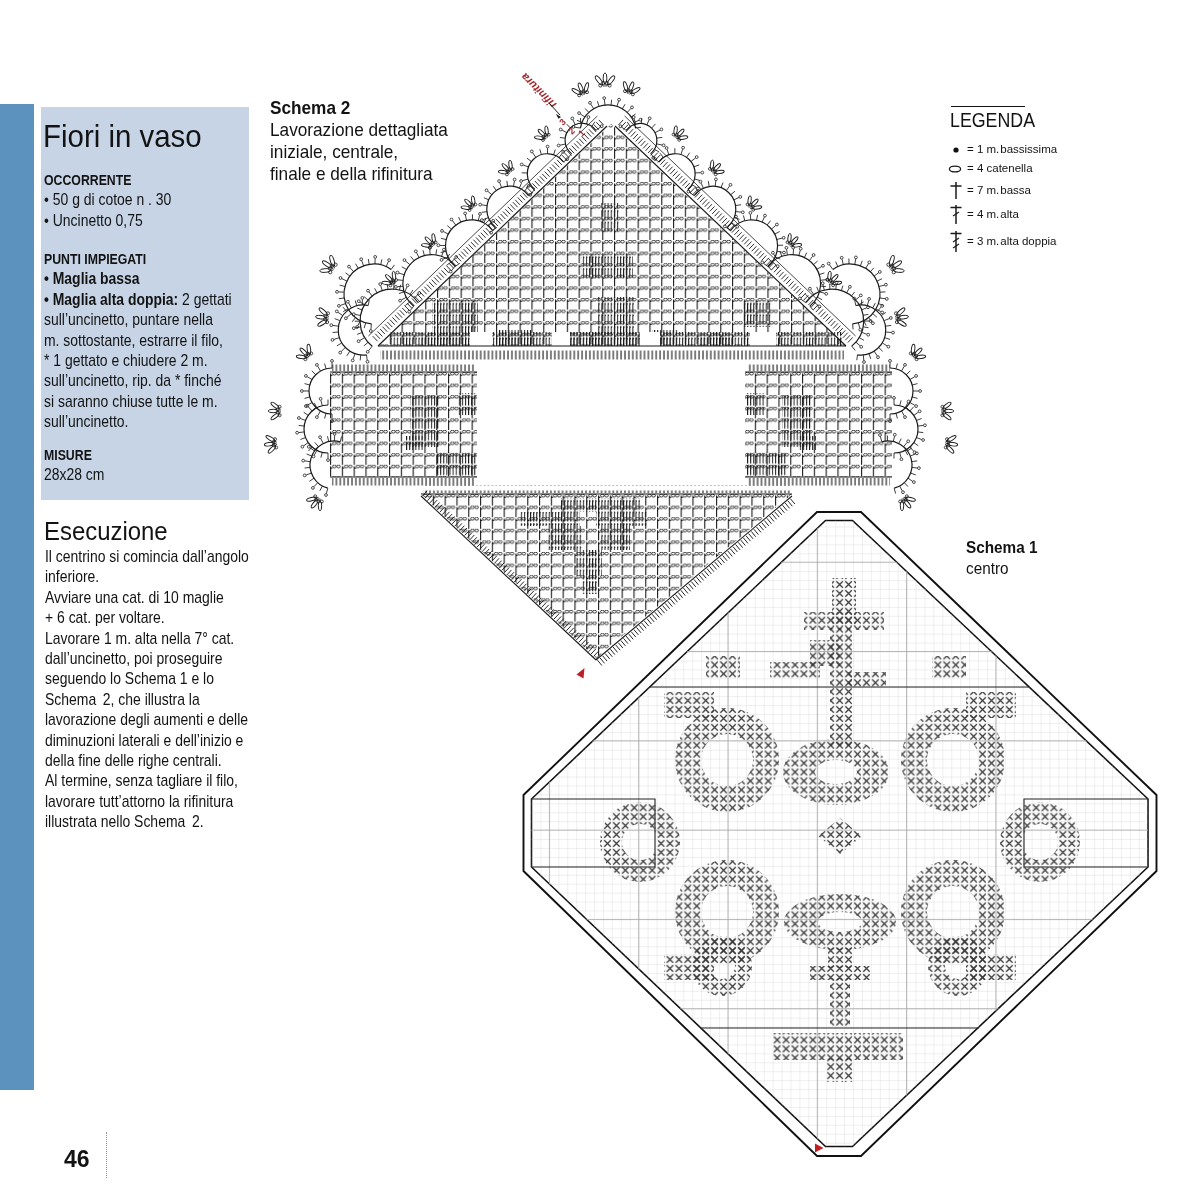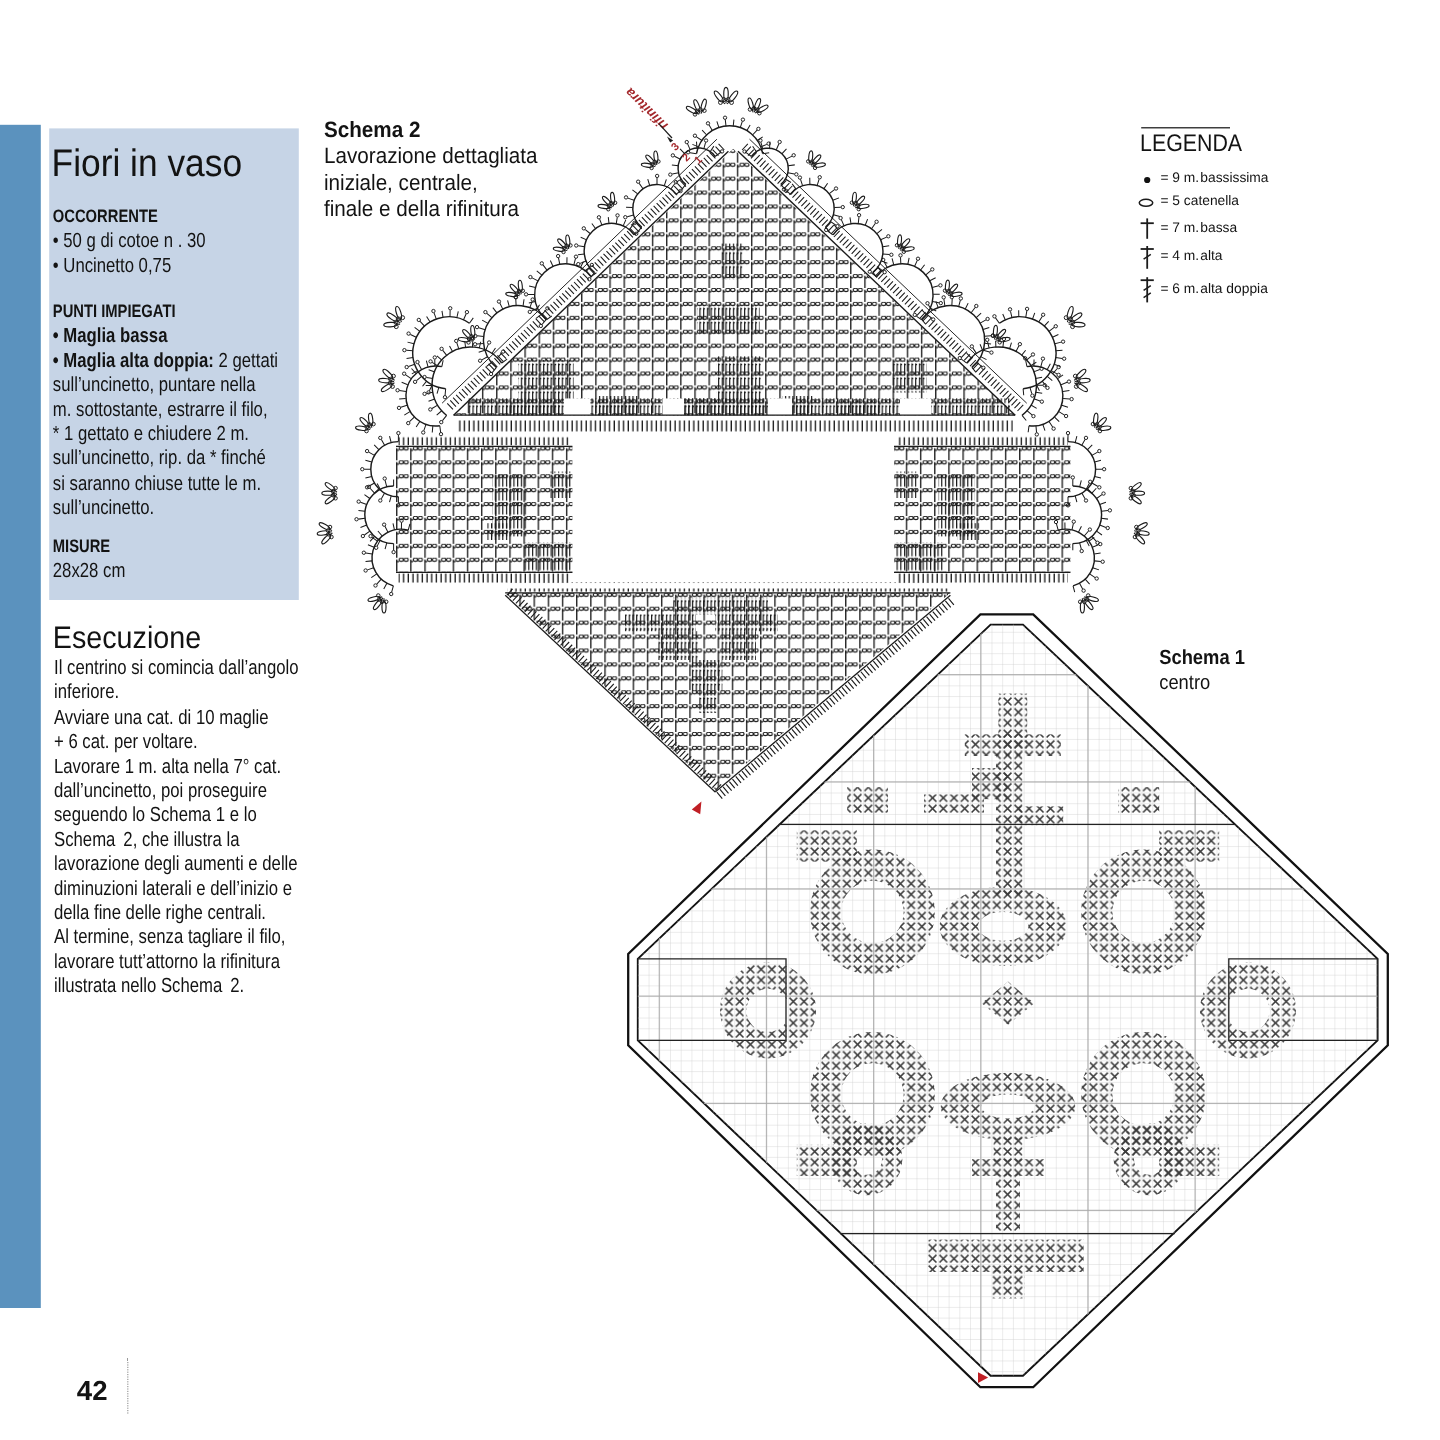--- a/index.html
+++ b/index.html
@@ -63,29 +63,29 @@
 <div class="abs" style="left:270px;top:97px;font-size:18.5px;line-height:22px;transform:scaleX(0.93);transform-origin:0 0">
 <span class="b">Schema 2</span><br>
 Lavorazione dettagliata<br>
 iniziale, centrale,<br>
 finale e della rifinitura
 </div>
 
 <div class="abs" style="left:951px;top:106px;width:74px;border-top:1.6px solid #111"></div>
 <div class="abs" style="left:950px;top:109px;font-size:20px;transform:scaleX(0.89);transform-origin:0 0">LEGENDA</div>
 
-<div class="abs" style="left:967px;top:143px;font-size:11.5px">= 9 m. bassissima</div>
-<div class="abs" style="left:967px;top:162px;font-size:11.5px">= 5 catenella</div>
+<div class="abs" style="left:967px;top:143px;font-size:11.5px">= 1 m. bassissima</div>
+<div class="abs" style="left:967px;top:162px;font-size:11.5px">= 4 catenella</div>
 <div class="abs" style="left:967px;top:184px;font-size:11.5px">= 7 m. bassa</div>
 <div class="abs" style="left:967px;top:208px;font-size:11.5px">= 4 m. alta</div>
-<div class="abs" style="left:967px;top:235px;font-size:11.5px">= 6 m. alta doppia</div>
+<div class="abs" style="left:967px;top:235px;font-size:11.5px">= 3 m. alta doppia</div>
 
 <div class="abs" style="left:966px;top:537px;font-size:17px;line-height:21px;transform:scaleX(0.9);transform-origin:0 0"><span class="b">Schema 1</span><br>centro</div>
 
-<div class="abs b" style="left:64px;top:1146px;font-size:23px">42</div>
+<div class="abs b" style="left:64px;top:1146px;font-size:23px">46</div>
 
 <div class="abs" style="left:106px;top:1132px;height:46px;border-left:1.5px dotted #999"></div>
 
 <svg class="abs" style="left:0;top:0" width="1200" height="1200" viewBox="0 0 1200 1200">
 <defs>
 <pattern id="meshA" width="11.8" height="11.6" patternUnits="userSpaceOnUse" patternTransform="translate(378,124)">
 <path d="M0.6,1.4 L0.6,11.6 M-1.2,3.2 L2.4,3.2" stroke="#1a1a1a" stroke-width="1.1" fill="none"></path>
 <ellipse cx="4.35" cy="1.6" rx="1.8" ry="1.4" stroke="#1a1a1a" stroke-width="0.9" fill="none"></ellipse>
 <ellipse cx="8.45" cy="1.6" rx="1.8" ry="1.4" stroke="#1a1a1a" stroke-width="0.9" fill="none"></ellipse>
 </pattern>

